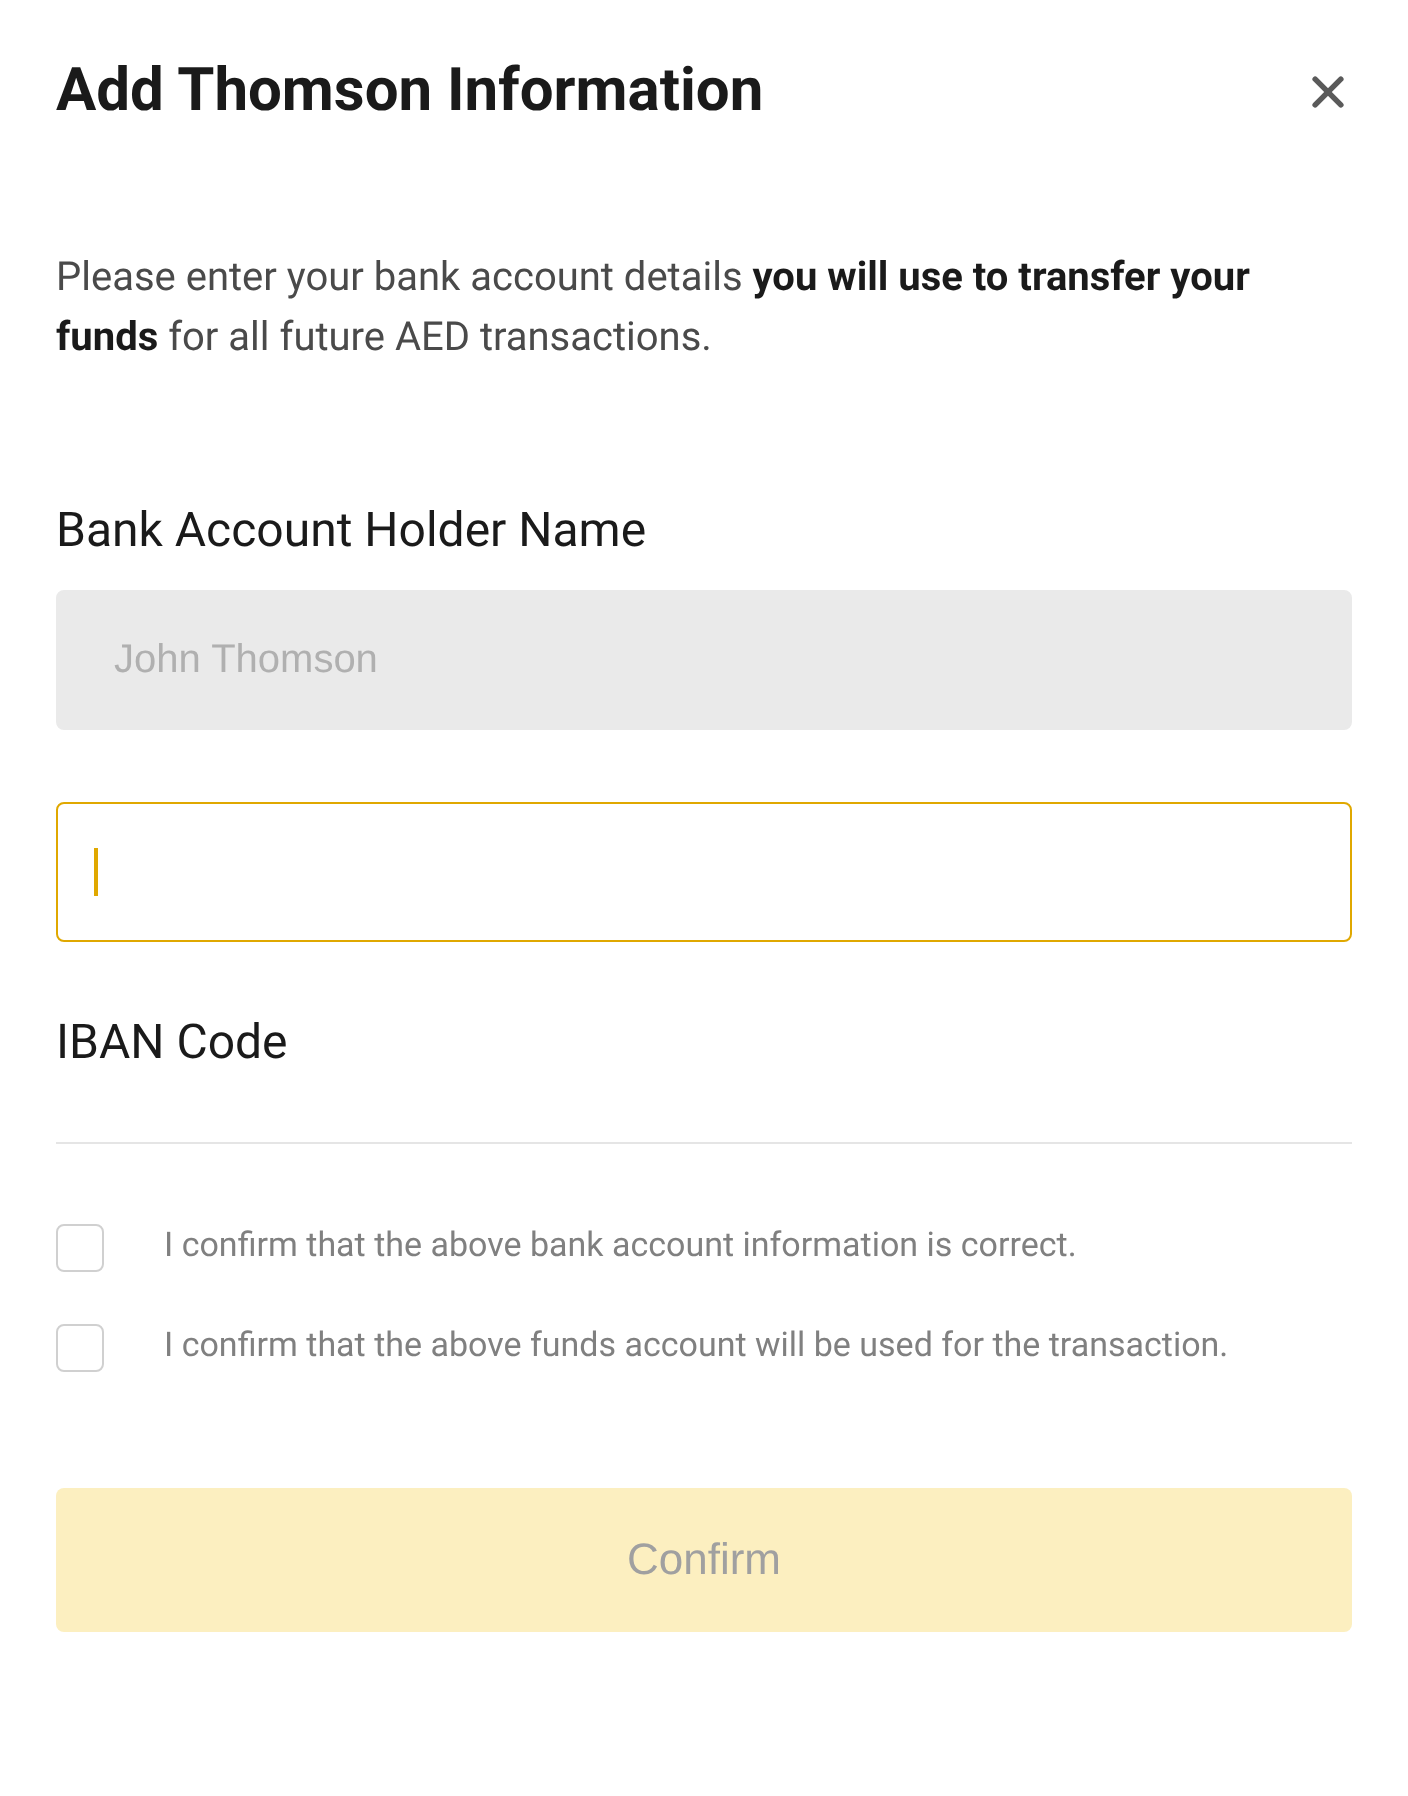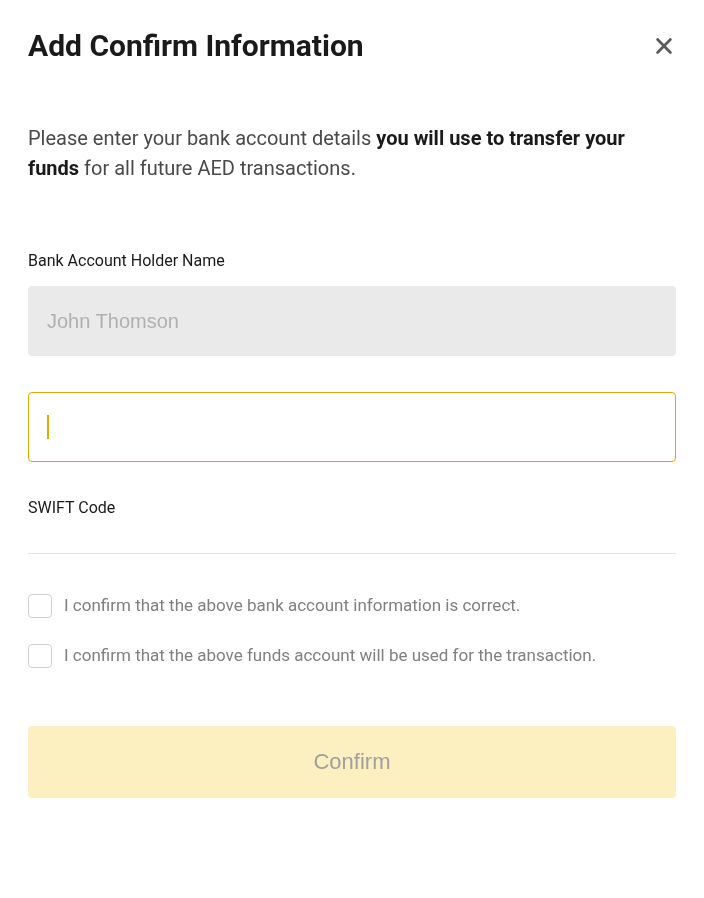--- a/index.html
+++ b/index.html
@@ -49,29 +49,29 @@
     }
     .description .bold {
       font-weight: 700;
       color: #1a1a1a;
     }
     .form-group {
       margin-bottom: 36px;
     }
     .form-label {
       display: block;
-      font-size: 16px;
+      font-size: 24px;
       color: #1a1a1a;
       margin-bottom: 16px;
       font-weight: 400;
     }
     .form-input {
       width: 100%;
       height: 70px;
-      padding: 0 18px;
+      padding: 0 28px;
       font-size: 20px;
       border: 1px solid #e5e5e5;
       border-radius: 4px;
       background: #fff;
       color: #1a1a1a;
       outline: none;
     }
     .form-input.disabled {
       background: #eaeaea;
       border: 1px solid #eaeaea;
@@ -98,21 +98,21 @@
     }
     .divider {
       height: 1px;
       background: #e5e5e5;
       margin-top: 28px;
       margin-bottom: 40px;
     }
     .checkbox-row {
       display: flex;
       align-items: center;
-      gap: 12px;
+      gap: 30px;
       margin-bottom: 26px;
     }
     .checkbox {
       width: 24px;
       height: 24px;
       border: 1.5px solid #d0d0d0;
       border-radius: 4px;
       background: #fff;
       cursor: pointer;
       flex-shrink: 0;
@@ -134,21 +134,21 @@
       cursor: pointer;
       margin-top: 32px;
     }
   </style>
 </head>
 <body>
 
 
 
 <div class="header">
-  <h1 class="title">Add Confirm Information</h1>
+  <h1 class="title">Add Thomson Information</h1>
   <button class="close-btn">
     <svg viewBox="0 0 24 24" fill="none" stroke="currentColor" stroke-width="3" stroke-linecap="round">
       <line x1="5" y1="5" x2="19" y2="19"></line>
       <line x1="19" y1="5" x2="5" y2="19"></line>
     </svg>
   </button>
 </div>
 
 <p class="description">
   <span>Please enter your bank account details </span><span class="bold">you will use to transfer your funds</span><span> for all future AED transactions.</span>
@@ -159,21 +159,21 @@
   <input type="text" class="form-input disabled" readonly="" value="John Thomson" style="">
 </div>
 
 <div class="form-group">
   <div class="iban-wrapper">
     <span class="iban-cursor"></span>
   </div>
 </div>
 
 <div class="form-group">
-  <label class="form-label">SWIFT Code</label>
+  <label class="form-label">IBAN Code</label>
 </div>
 
 <div class="divider"></div>
 
 <div class="checkbox-row">
   <div class="checkbox"></div>
   <span class="checkbox-label">I confirm that the above bank account information is correct.</span>
 </div>
 
 <div class="checkbox-row">

